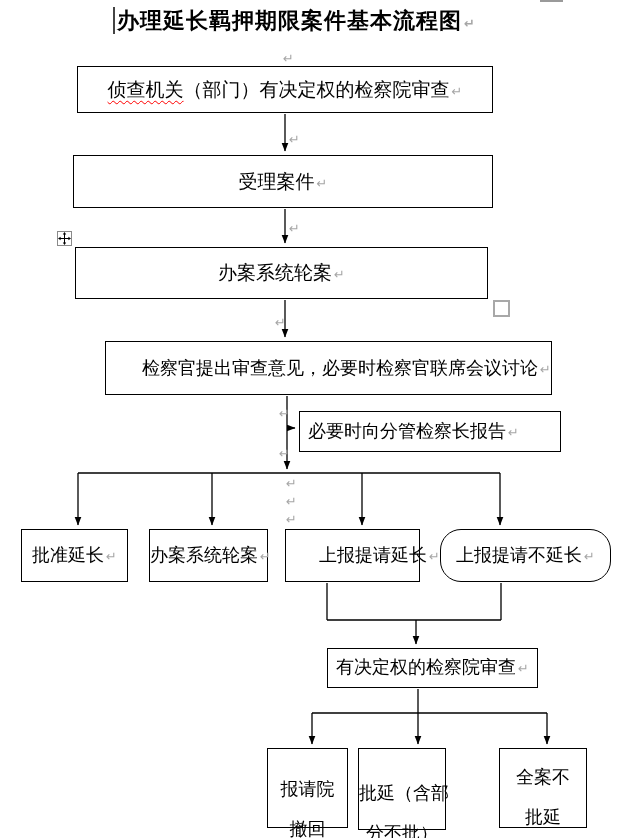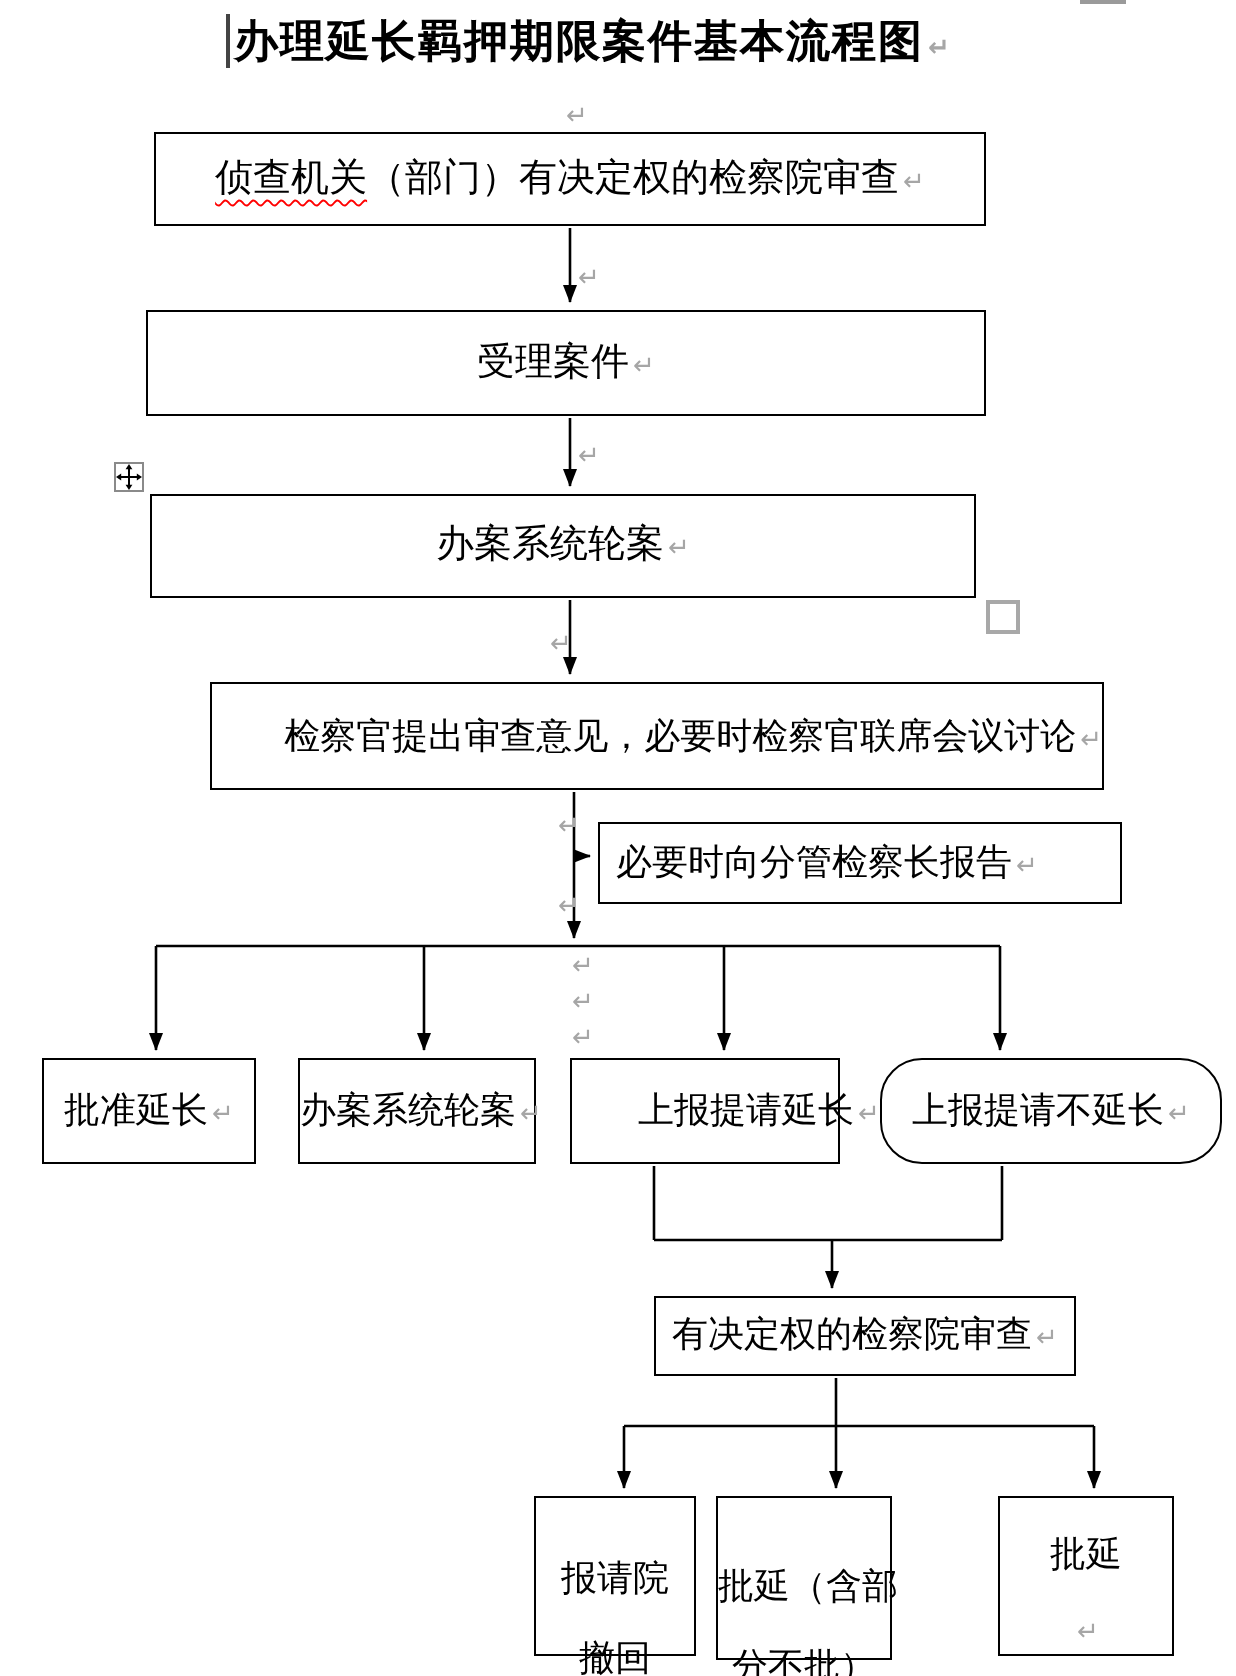--- a/index.html
+++ b/index.html
@@ -114,20 +114,21 @@
 
   <div class="fbox bf lines2">
     <span>批延（含部</span>
     <span>
         <span>分不批）</span>
         <span class="pilcrow">↵</span>
       </span>
   </div>
 
   <div class="fbox bg lines2">
+    <span>全案不</span>
     <span>
         <span>批延</span>
         <span class="pilcrow">↵</span>
       </span>
   </div>
 
   <span class="pmark" style="left:283px;top:52px;">↵</span>
   <span class="pmark" style="left:289px;top:133px;">↵</span>
   <span class="pmark" style="left:289px;top:222px;">↵</span>
   <span class="pmark" style="left:275px;top:316px;">↵</span>

